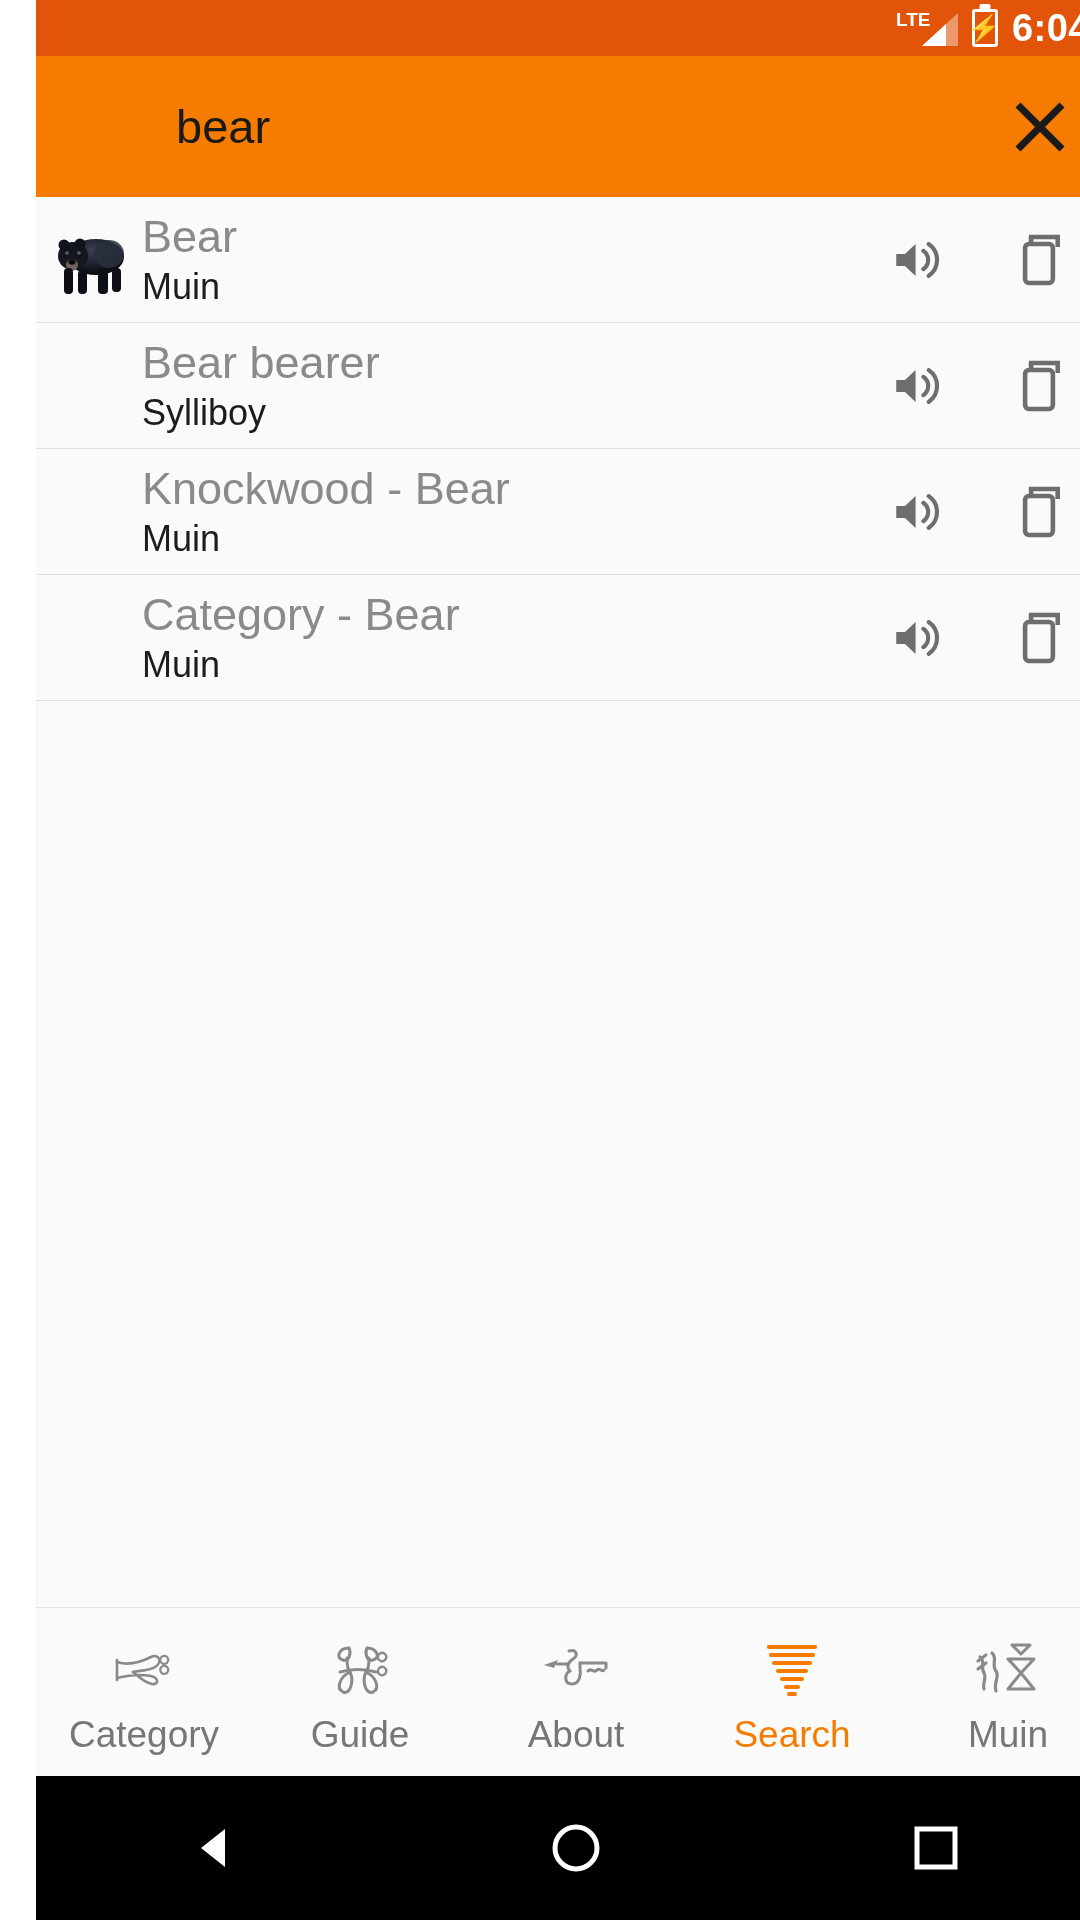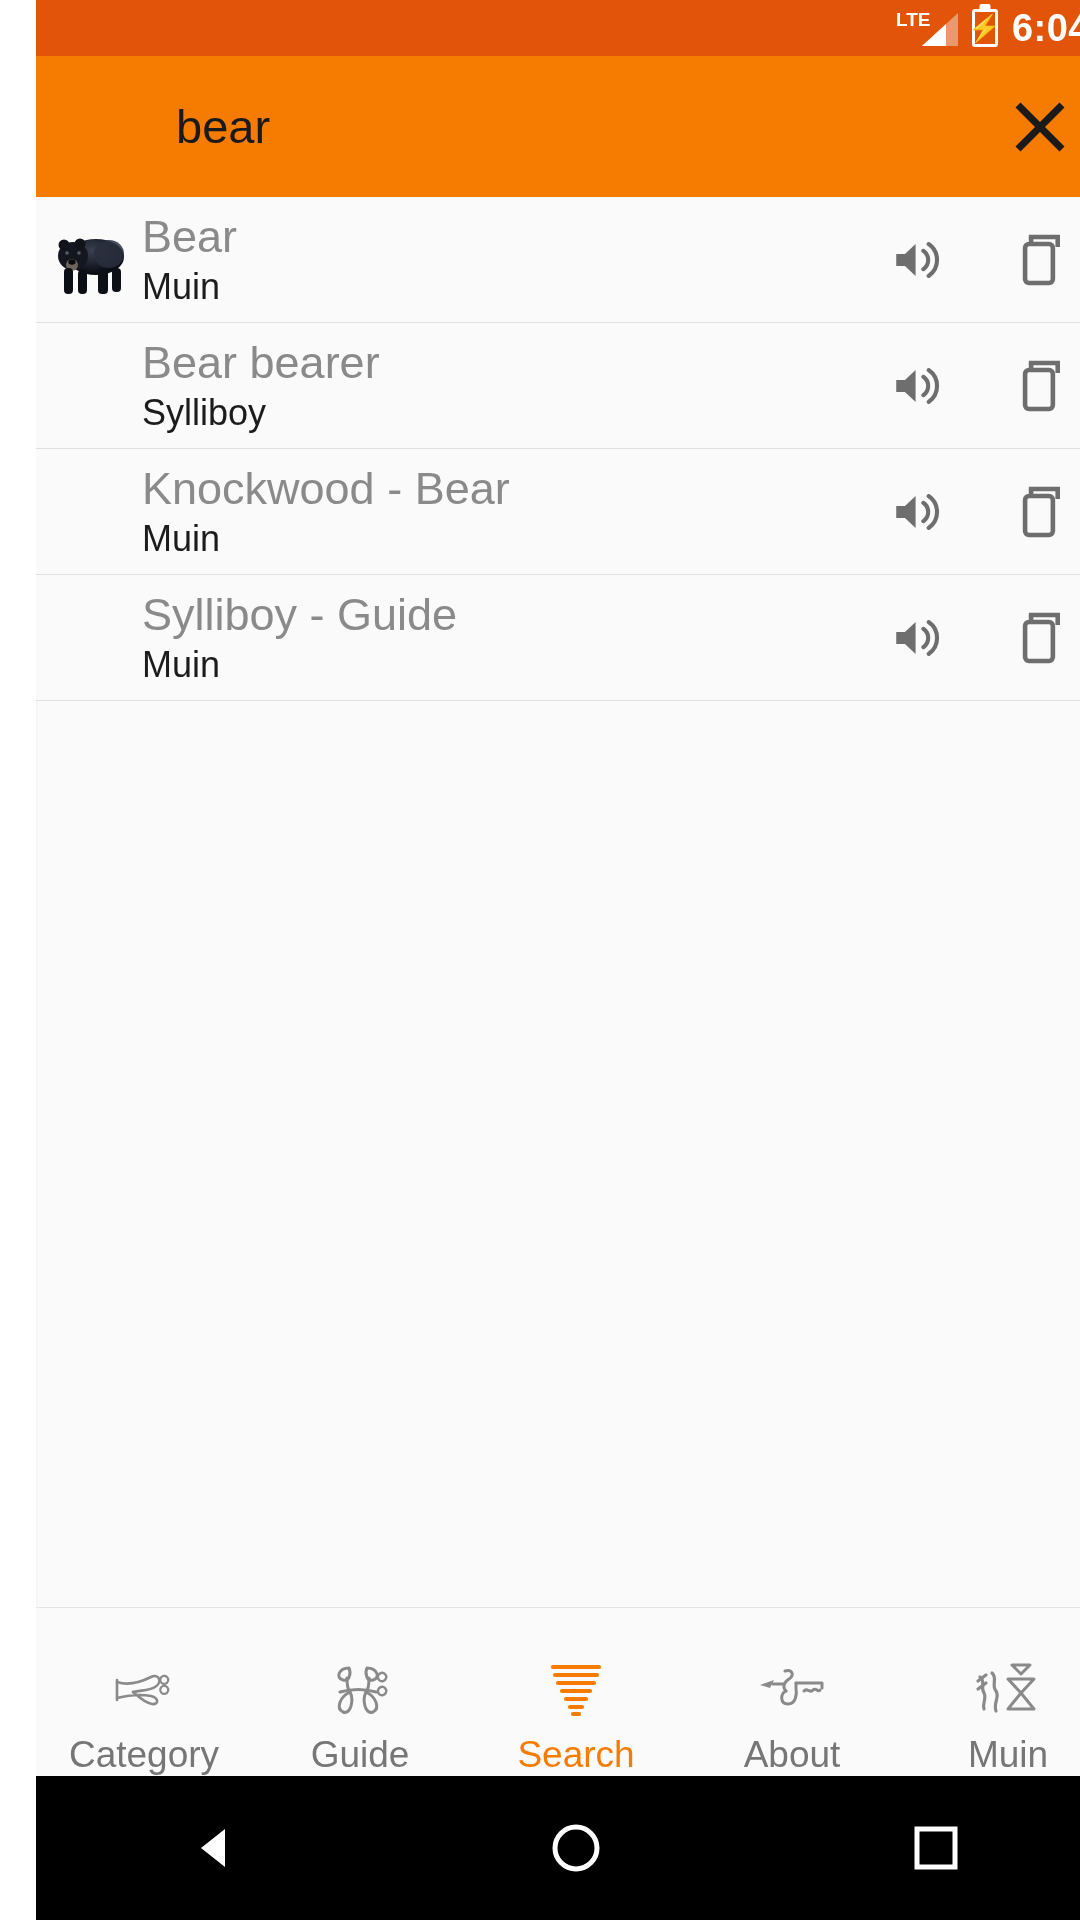--- a/index.html
+++ b/index.html
@@ -230,21 +230,21 @@
     border-top: 1px solid #e3e3e3;
     display: flex;
     align-items: stretch;
     flex: none;
   }
   .tab {
     flex: 1;
     display: flex;
     flex-direction: column;
     align-items: center;
-    justify-content: flex-end;
+    justify-content: center;
     gap: 8px;
     cursor: pointer;
     padding-top: 6px;
   }
   .tab-icon {
     height: 72px;
     display: flex;
     align-items: center;
     justify-content: center;
   }
@@ -406,21 +406,21 @@
             <path d="M7.5 2.5v2.8" fill="none" stroke="#6e6e6e" stroke-width="1.9"></path>
             <rect x="5" y="5.4" width="11.5" height="16.1" rx="1.6" fill="none" stroke="#6e6e6e" stroke-width="1.9"></rect>
           </svg>
         </div>
       </div>
     </div>
 
     <div class="result-row">
       <div class="thumb-cell"></div>
       <div class="row-text">
-        <div class="row-term">Sylliboy - Guide</div>
+        <div class="row-term">Category - Bear</div>
         <div class="row-translation">Muin</div>
       </div>
       <div class="row-actions">
         <div class="icon-btn">
           <svg width="58" height="58" viewBox="0 0 24 24">
             <path d="M3 9.5v5h3.6L11 18.6V5.4L6.6 9.5H3z" fill="#6e6e6e"></path>
             <path d="M14.2 8.2a4.6 4.6 0 0 1 0 7.6" fill="none" stroke="#6e6e6e" stroke-width="1.7" stroke-linecap="round"></path>
             <path d="M16.4 5.4a8 8 0 0 1 0 13.2" fill="none" stroke="#6e6e6e" stroke-width="1.7" stroke-linecap="round"></path>
           </svg>
         </div>
@@ -469,55 +469,55 @@
           </g>
           <g fill="none" stroke="#8a8a8a" stroke-width="2.4" stroke-linecap="round">
             <path d="M62 16 a4.2 4.2 0 1 0 0.1 0.1"></path>
             <path d="M62 30 a4.2 4.2 0 1 0 0.1 0.1"></path>
           </g>
         </svg>
       </div>
       <div class="tab-label">Guide</div>
     </div>
 
+    <div class="tab">
+      <div class="tab-icon">
+        <svg width="80" height="58" viewBox="0 0 80 58">
+          <g fill="none" stroke="#8a8a8a" stroke-width="3" stroke-linecap="round" stroke-linejoin="round">
+            <path d="M8 24 L22 19 L18 27 Z" fill="#8a8a8a" stroke="none"></path>
+            <path d="M21 23 L32 23"></path>
+            <path d="M33 10 C40 8, 43 14, 37 18 C32 21, 30 26, 34 30"></path>
+            <path d="M34 30 C28 33, 28 43, 36 43 C44 43, 45 33, 44 27 L44 22"></path>
+            <path d="M44 22 L70 22 L70 27"></path>
+            <path d="M52 30 C55 26, 58 33, 61 29 C64 26, 66 32, 68 29"></path>
+          </g>
+        </svg>
+      </div>
+      <div class="tab-label">About</div>
+    </div>
+
     <div class="tab active">
       <div class="tab-icon">
         <svg width="74" height="64" viewBox="0 0 74 64">
           <g stroke="#f57c00" stroke-width="4.2" stroke-linecap="round">
             <line x1="14" y1="9" x2="60" y2="9"></line>
             <line x1="16" y1="17" x2="58" y2="17"></line>
             <line x1="19" y1="25" x2="55" y2="25"></line>
             <line x1="23" y1="33" x2="51" y2="33"></line>
             <line x1="27" y1="41" x2="47" y2="41"></line>
             <line x1="31" y1="49" x2="43" y2="49"></line>
             <line x1="34" y1="56" x2="40" y2="56"></line>
           </g>
         </svg>
       </div>
       <div class="tab-label">Search</div>
     </div>
 
     <div class="tab">
       <div class="tab-icon">
-        <svg width="80" height="58" viewBox="0 0 80 58">
-          <g fill="none" stroke="#8a8a8a" stroke-width="3" stroke-linecap="round" stroke-linejoin="round">
-            <path d="M8 24 L22 19 L18 27 Z" fill="#8a8a8a" stroke="none"></path>
-            <path d="M21 23 L32 23"></path>
-            <path d="M33 10 C40 8, 43 14, 37 18 C32 21, 30 26, 34 30"></path>
-            <path d="M34 30 C28 33, 28 43, 36 43 C44 43, 45 33, 44 27 L44 22"></path>
-            <path d="M44 22 L70 22 L70 27"></path>
-            <path d="M52 30 C55 26, 58 33, 61 29 C64 26, 66 32, 68 29"></path>
-          </g>
-        </svg>
-      </div>
-      <div class="tab-label">About</div>
-    </div>
-
-    <div class="tab">
-      <div class="tab-icon">
         <svg width="76" height="62" viewBox="0 0 76 62">
           <g fill="none" stroke="#8a8a8a" stroke-width="3.2" stroke-linecap="round" stroke-linejoin="round">
             <path d="M10 18 C16 22, 10 28, 14 34 C17 39, 12 44, 14 50"></path>
             <path d="M22 14 C28 19, 21 26, 26 32 C30 38, 23 44, 26 52"></path>
             <path d="M8 22 L16 16"></path>
             <path d="M8 30 L16 24"></path>
           </g>
           <g fill="none" stroke="#8a8a8a" stroke-width="3" stroke-linejoin="round">
             <path d="M42 6 L60 6 L51 15 Z"></path>
             <path d="M38 20 L64 20 L51 34 Z"></path>

